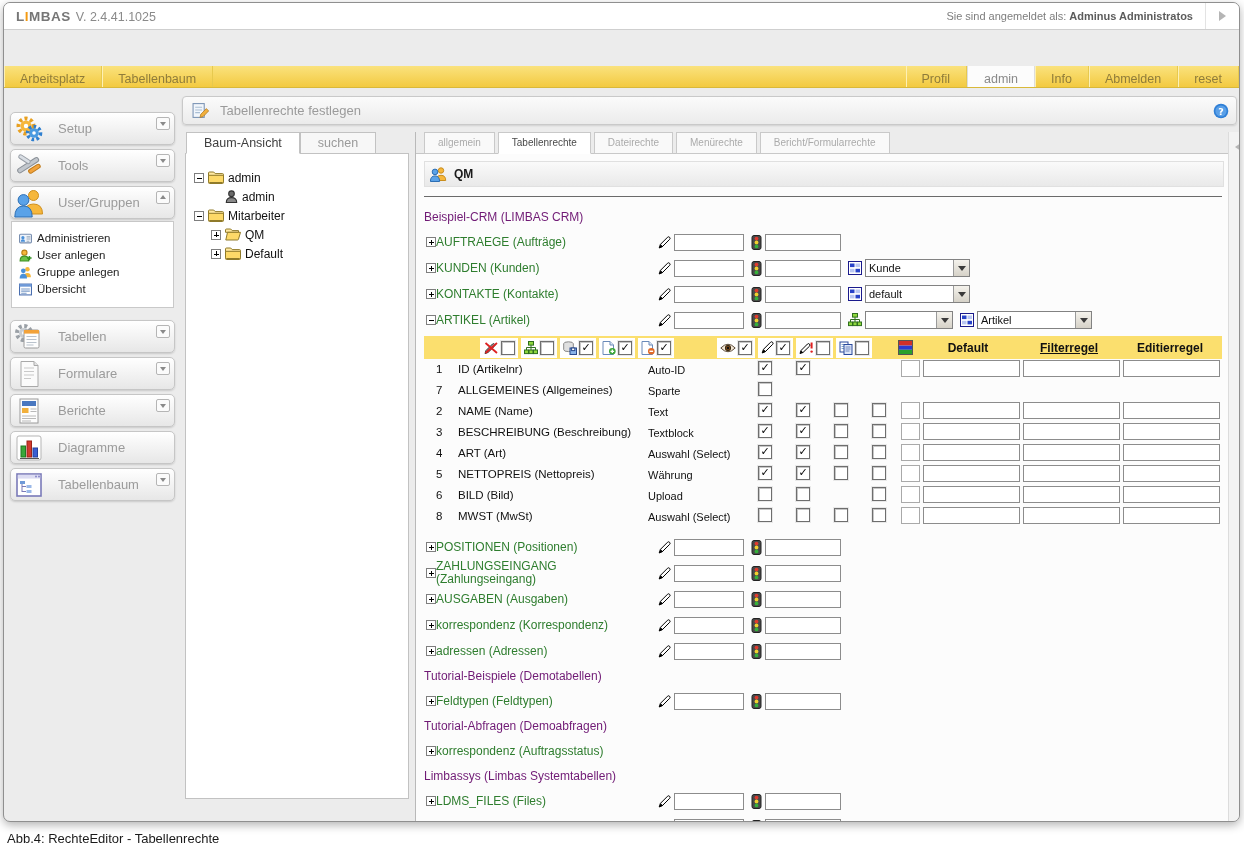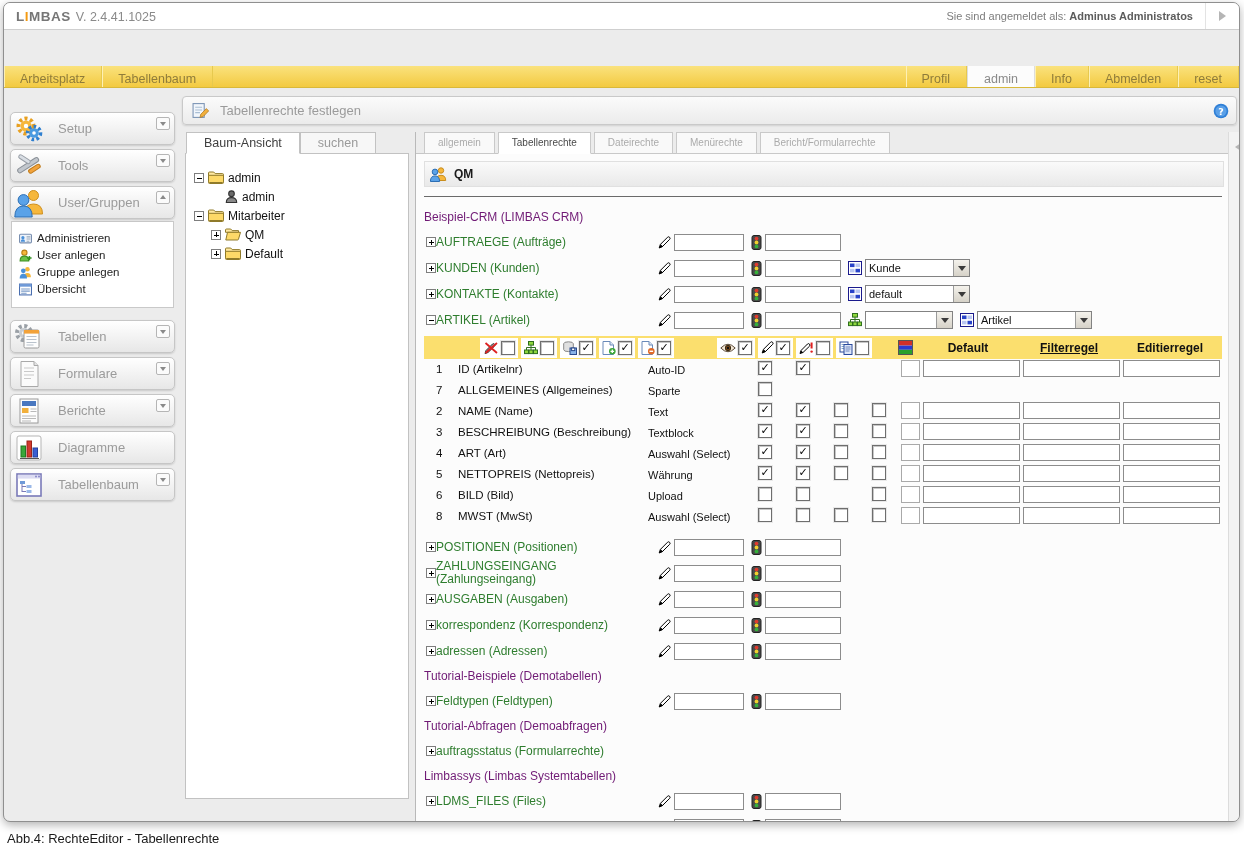--- a/index.html
+++ b/index.html
@@ -986,21 +986,21 @@
                       </span>
                       <input class="tin w76" style="">
                     </span>
                   </div>
                   <div class="grow">
                     <a class="glabel">Tutorial-Abfragen (Demoabfragen)</a>
                   </div>
                   <div class="trow">
                     <span class="labelzone">
                       <span class="toggle plus"></span>
-                      <a class="tlabel">auftragsstatus (Formularrechte)</a>
+                      <a class="tlabel">korrespondenz (Auftragsstatus)</a>
                     </span>
                   </div>
                   <div class="grow">
                     <a class="glabel">Limbassys (Limbas Systemtabellen)</a>
                   </div>
                   <div class="trow">
                     <span class="labelzone">
                       <span class="toggle plus"></span>
                       <a class="tlabel">LDMS_FILES (Files)</a>
                     </span>

